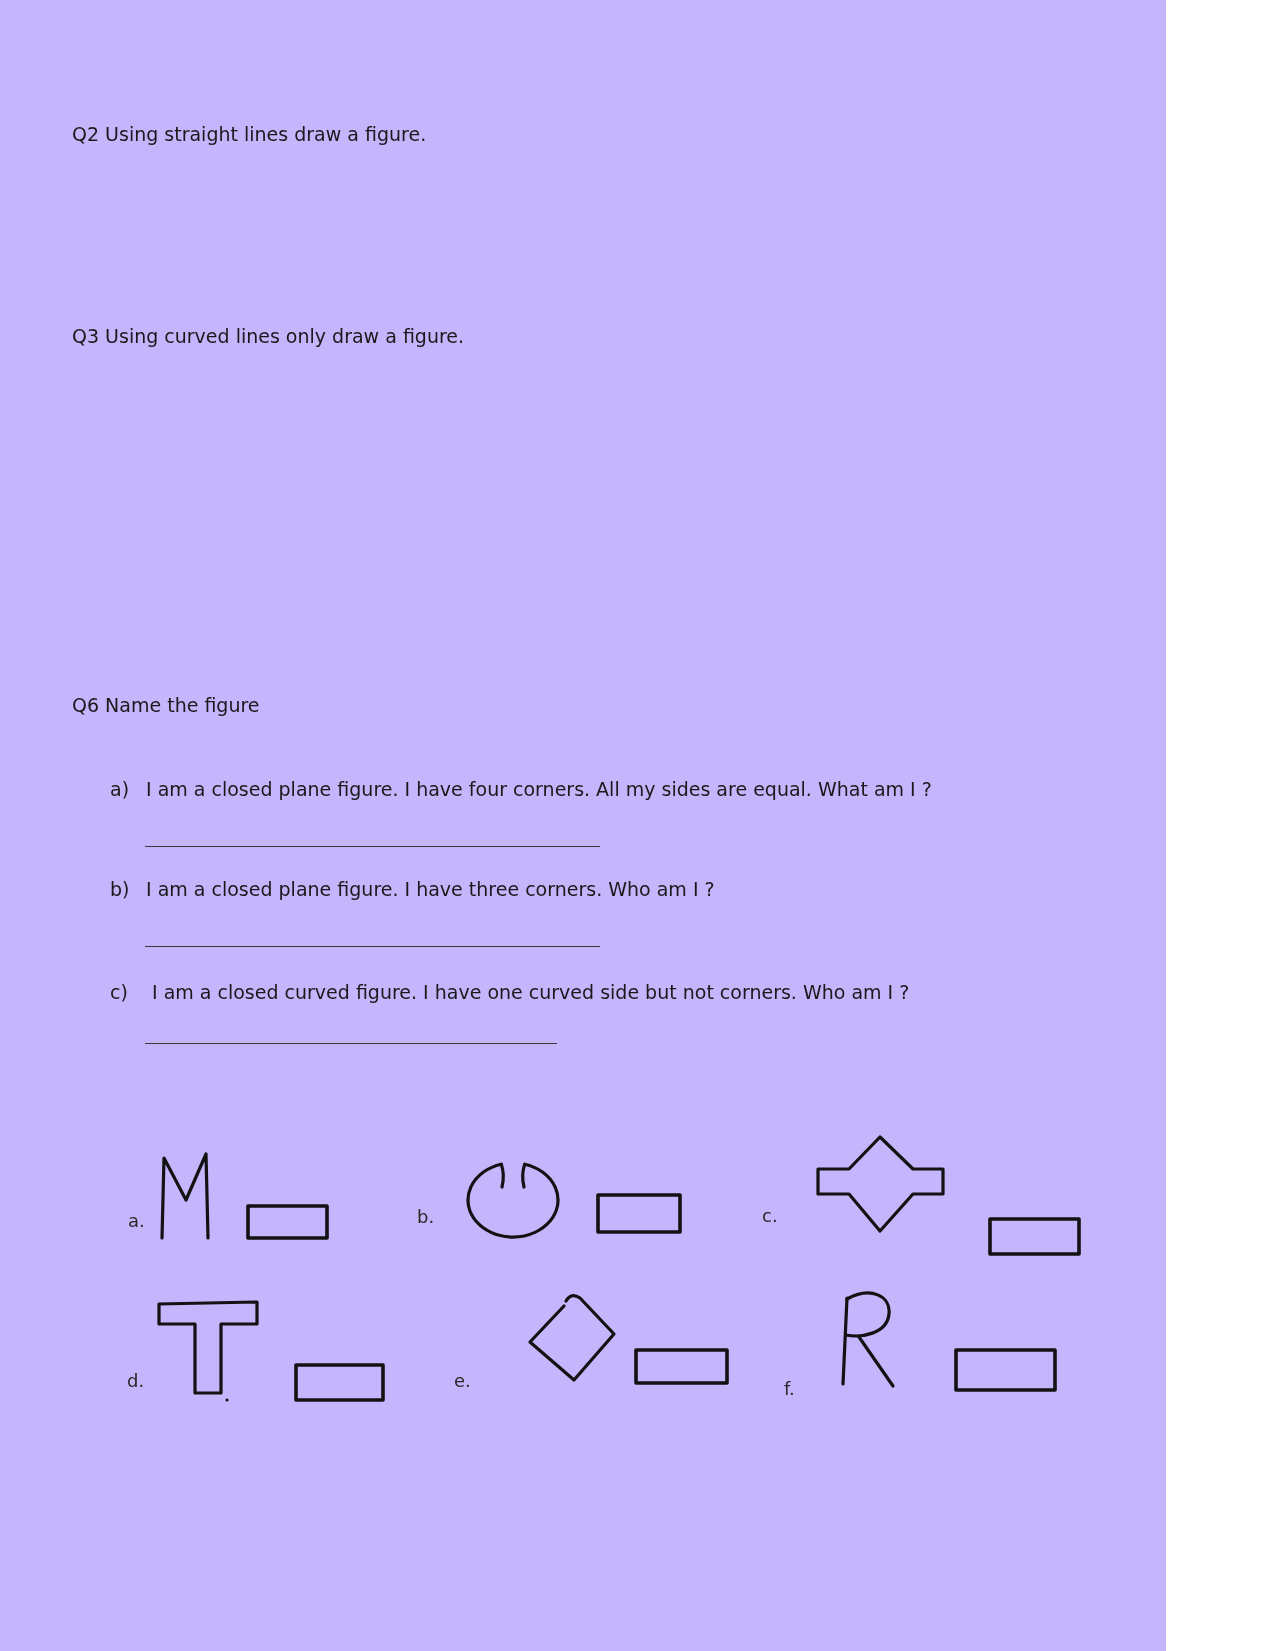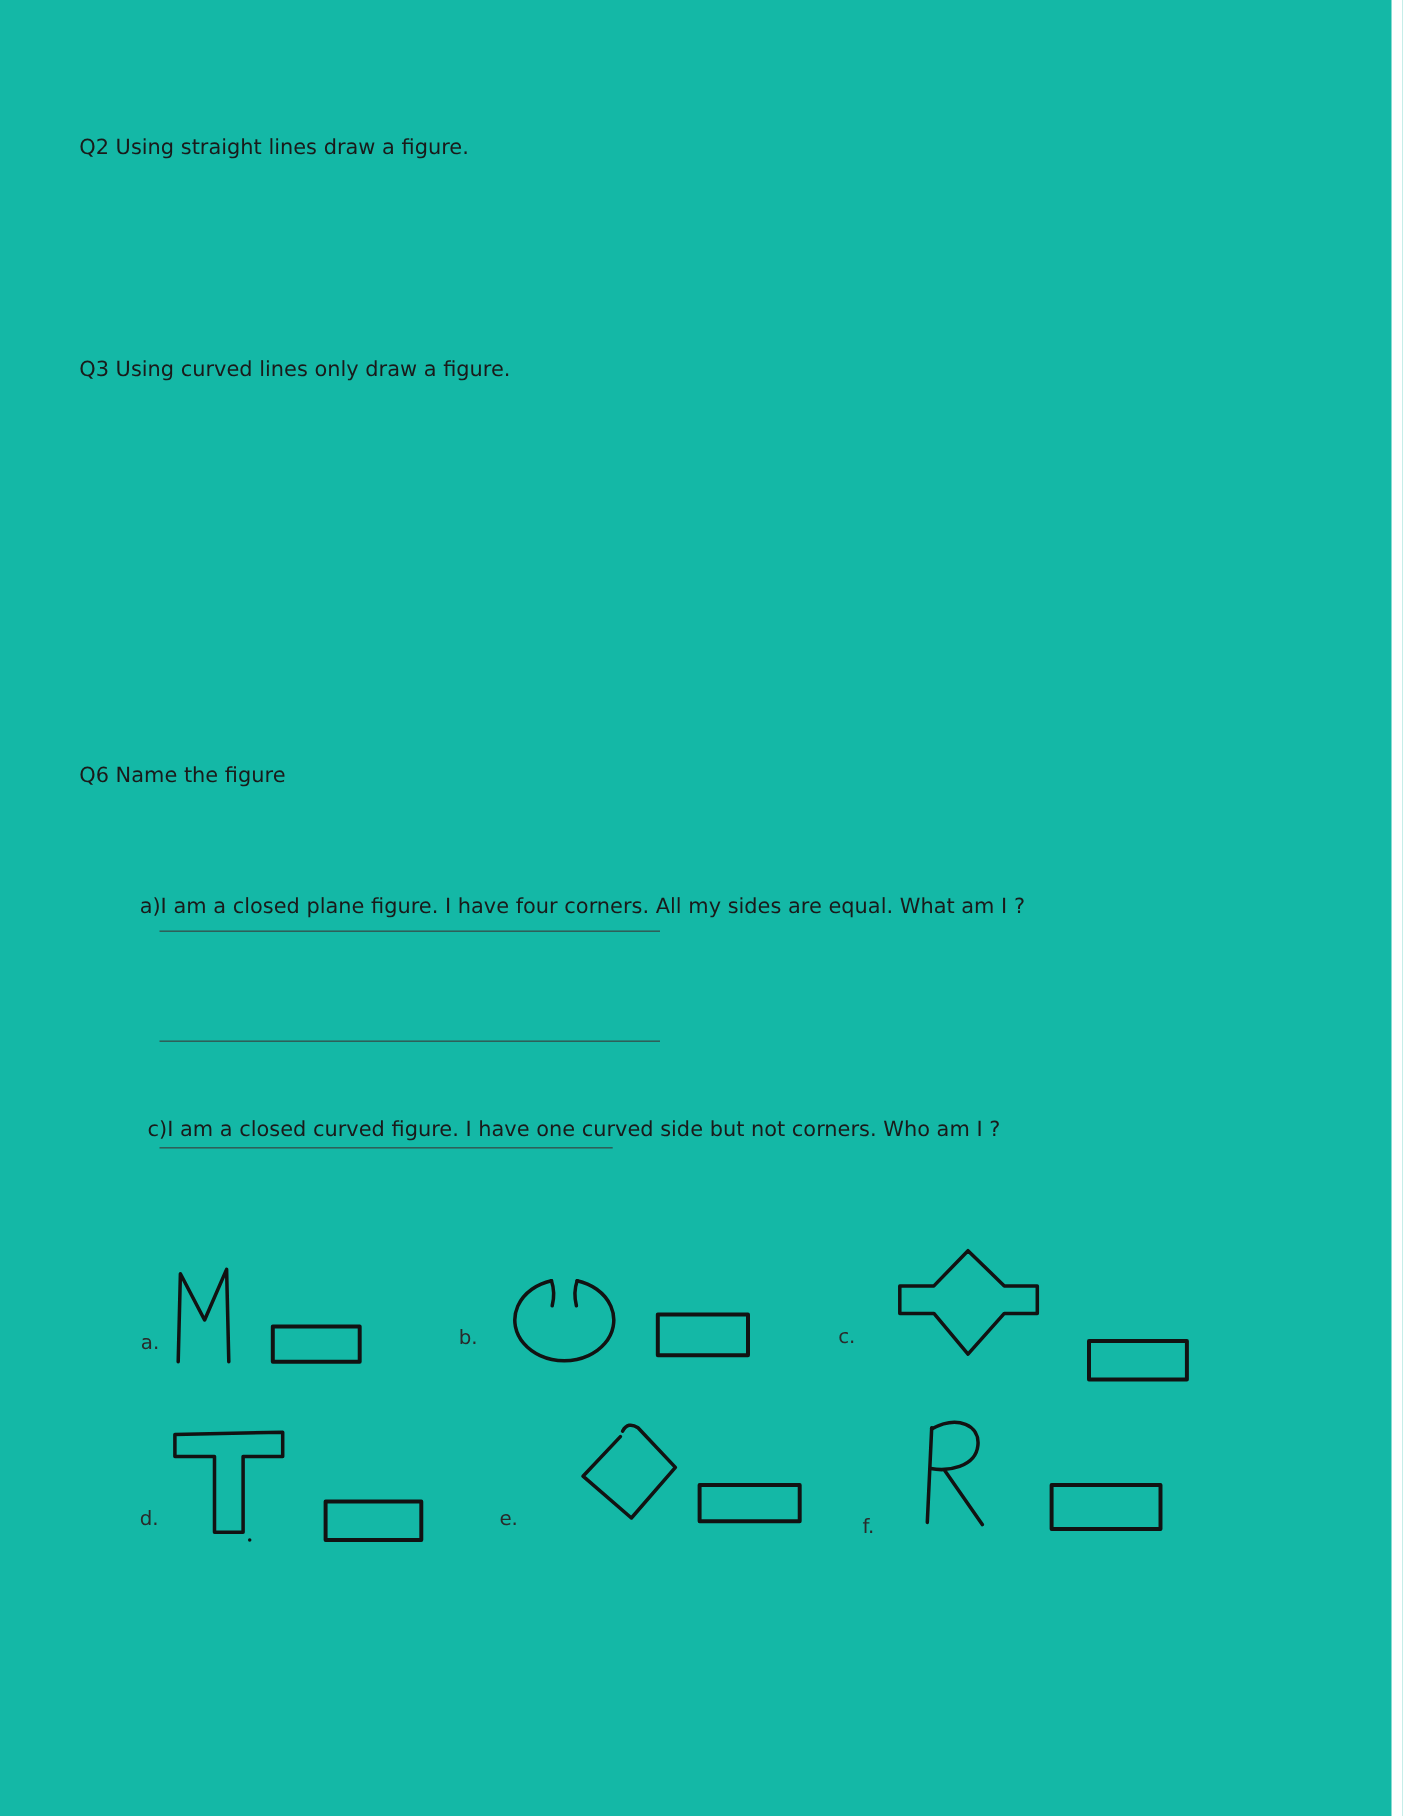--- a/index.html
+++ b/index.html
@@ -1,39 +1,37 @@
 <!DOCTYPE html>
 <html><head>
 <meta charset="utf-8">
 <style>
   html, body { margin: 0; padding: 0; background: #ffffff; }
   .page {
     position: relative;
-    width: 1265px;
+    width: 1166px;
     height: 1651px;
-    background: #14b8a6;
+    background: #c4b5fd;
     font-family: "DejaVu Sans", sans-serif;
     color: #1a1a1a;
     overflow: hidden;
-    text-align: right;
   }
   .q {
     position: absolute;
     left: 72px;
     font-size: 19px;
     line-height: 24px;
     white-space: nowrap;
   }
   .sub {
     position: absolute;
     left: 110px;
     font-size: 19px;
     line-height: 24px;
     white-space: nowrap;
-    margin-top: 35px;
   }
   .sub-label {
     display: inline-block;
     width: 36px;
   }
   .blank {
     position: absolute;
     border-bottom: 1.5px solid #3a3a3a;
     height: 0;
   }
@@ -66,20 +64,23 @@
 
   <div class="q" style="top:122px">Q2 Using straight lines draw a figure.</div>
   <div class="q" style="top:324px">Q3 Using curved lines only draw a figure.</div>
   <div class="q" style="top:693px">Q6 Name the figure</div>
 
   <div class="sub" style="top:777px">
     <span class="sub-label">a)</span><span>I am a closed plane figure. I have four corners. All my sides are equal. What am I ?</span>
   </div>
   <div class="blank" style="top:846px; left:145px; width:455px"></div>
 
+  <div class="sub" style="top:877px">
+    <span class="sub-label">b)</span><span>I am a closed plane figure. I have three corners. Who am I ?</span>
+  </div>
   <div class="blank" style="top:946px; left:145px; width:455px"></div>
 
   <div class="sub" style="top:980px">
     <span class="sub-label" style="width:42px">c)</span><span>I am a closed curved figure. I have one curved side but not corners. Who am I ?</span>
   </div>
   <div class="blank" style="top:1043px; left:145px; width:412px"></div>
 
 
   <span class="fig-label" style="left:128px; top:1210px">a.</span>
   <svg class="fig" style="left:158px; top:1150px" width="58" height="92" viewBox="0 0 58 92">

